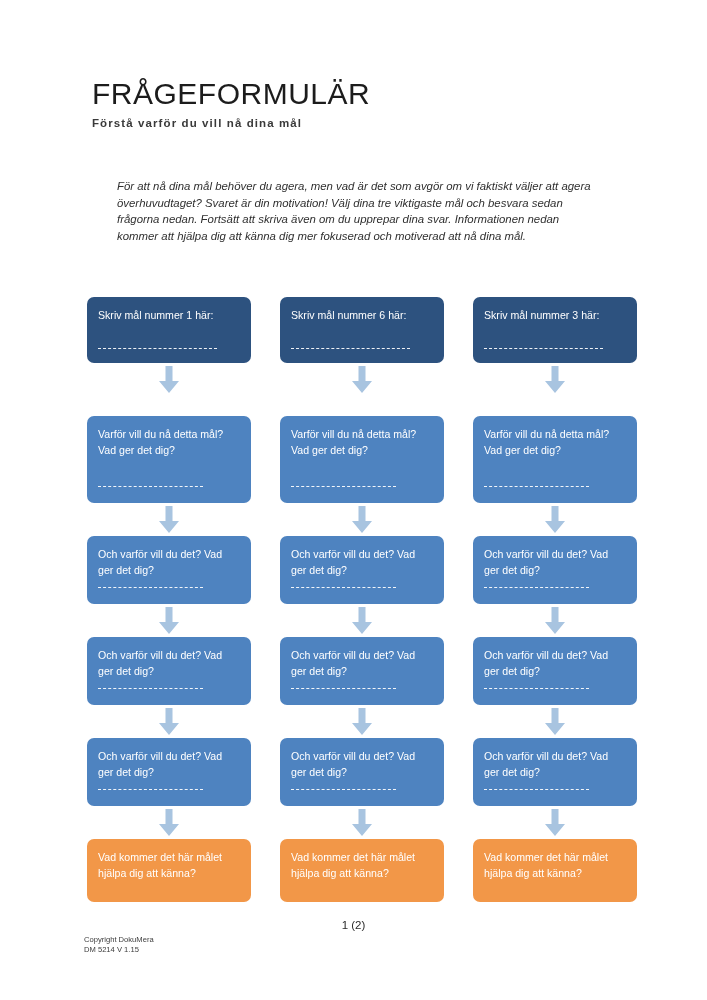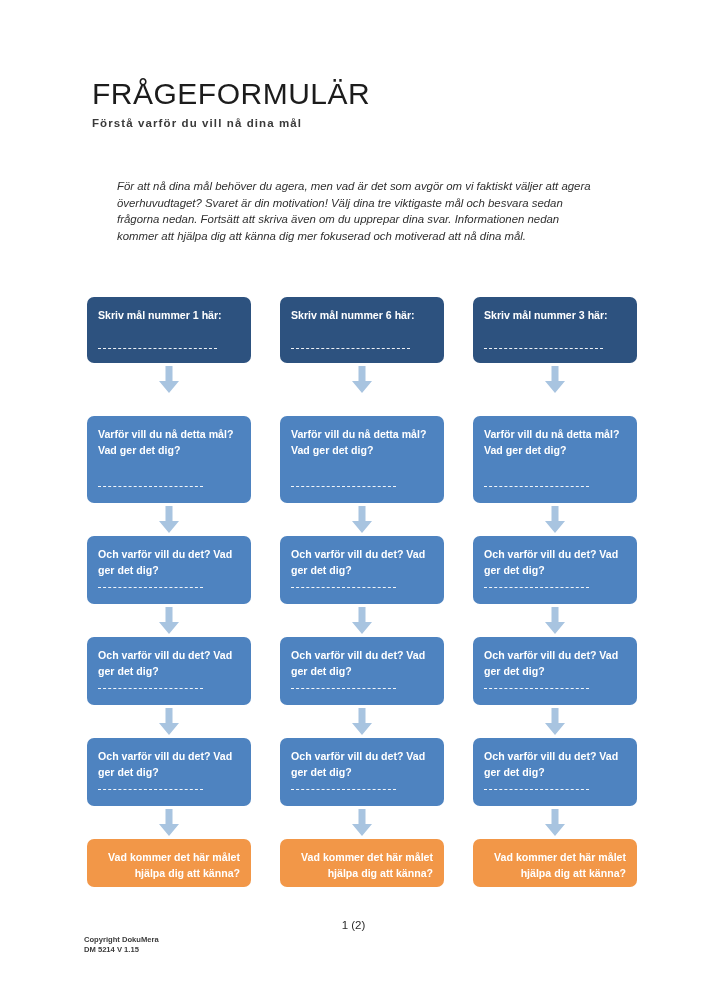--- a/index.html
+++ b/index.html
@@ -76,21 +76,21 @@
     align-items: stretch;
   }
 
   .box {
     position: relative;
     border-radius: 7px;
     box-sizing: border-box;
     padding: 11px 11px 9px 11px;
     color: #ffffff;
     font-size: 10.6px;
-    font-weight: bold;
+    font-weight: normal;
     line-height: 15.5px;
     display: flex;
     flex-direction: column;
   }
   .box .label {
     white-space: pre-line;
   }
   .box .writeline {
     margin-top: auto;
     height: 0;
@@ -112,23 +112,22 @@
   .box.why .writeline { margin-bottom: 7px; width: 74%; }
 
   .box.step {
     background: #4e83c0;
     height: 68px;
   }
   .box.step .writeline { margin-bottom: 7px; width: 74%; }
 
   .box.feel {
     background: #f29748;
-    height: 48px;
+    height: 63px;
     justify-content: flex-start;
-    text-align: right;
   }
 
   
   .arrow {
     height: 33px;
     display: flex;
     align-items: center;
     justify-content: center;
     flex: none;
   }
@@ -144,21 +143,20 @@
     font-size: 11.5px;
     color: #2b2b2b;
   }
   .footer-left {
     position: absolute;
     left: 84px;
     top: 935px;
     font-size: 7.6px;
     line-height: 10.4px;
     color: #3c3c3c;
-    font-weight: bold;
   }
 </style>
 </head>
 <body>
 
 <div class="page">
 
   <div class="header">
     <h1 class="doc-title">FRÅGEFORMULÄR</h1>
     <div class="doc-subtitle">Förstå varför du vill nå dina mål</div>

